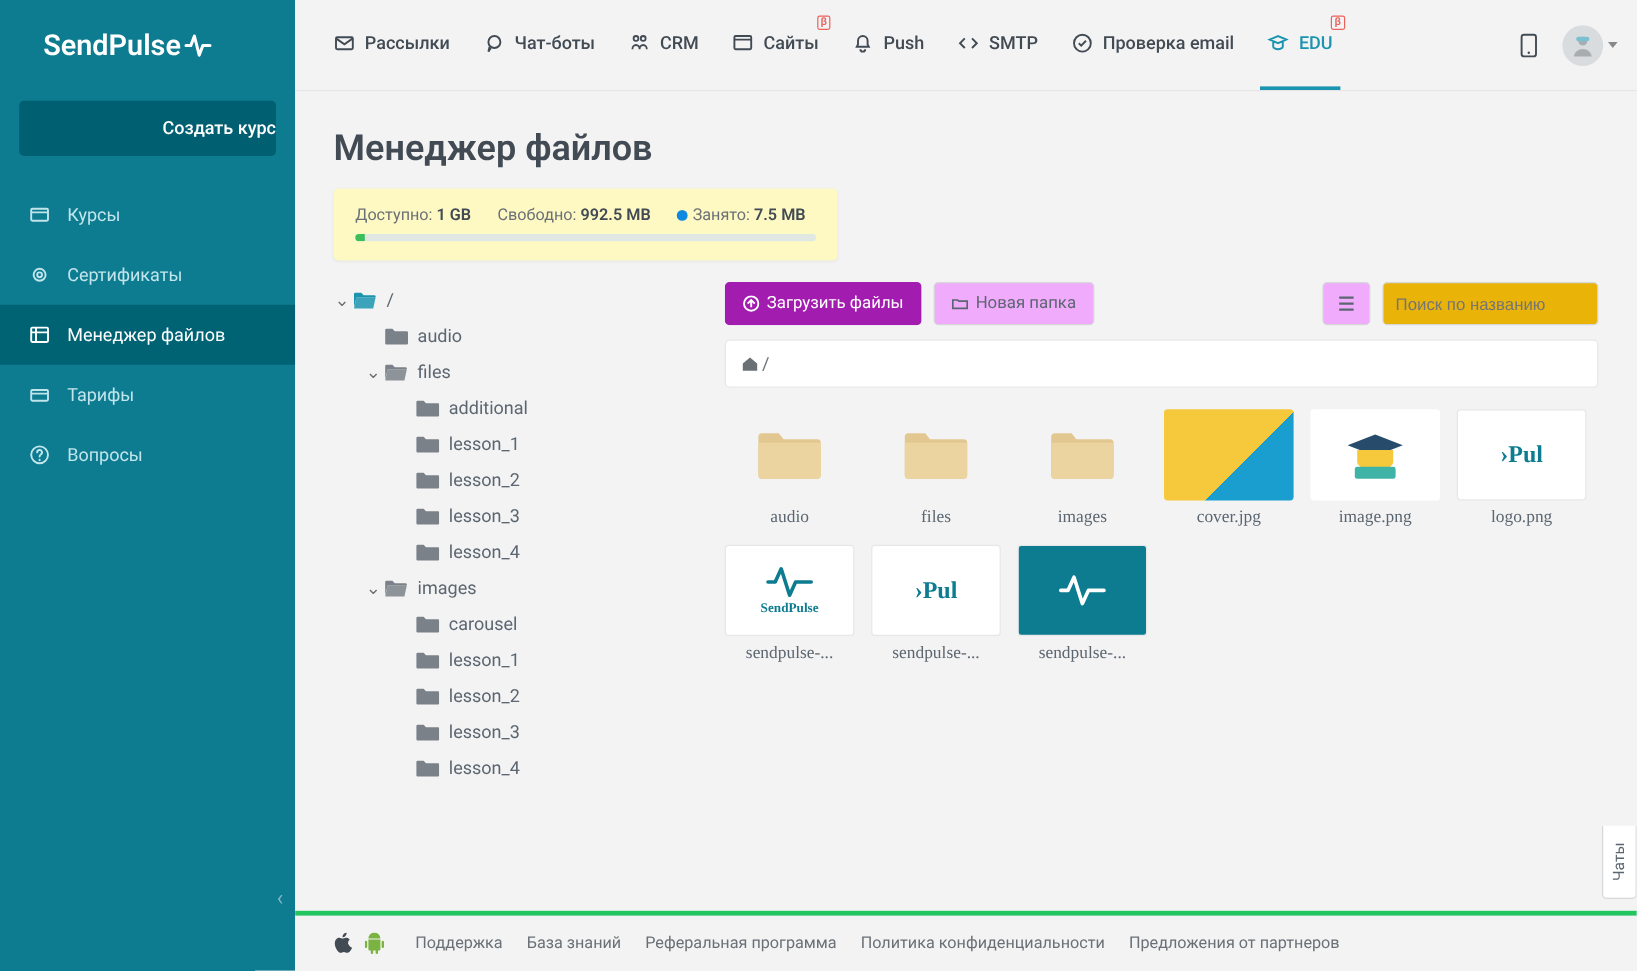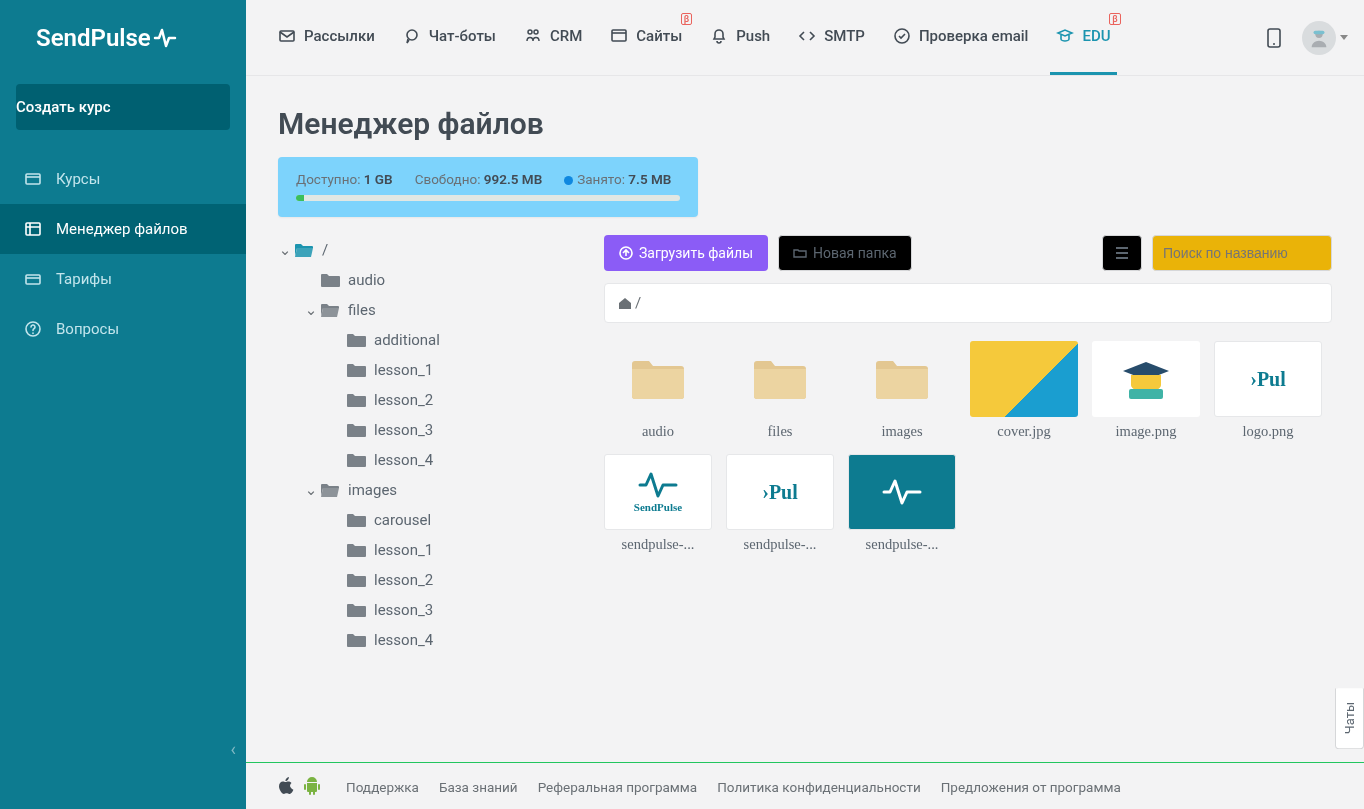--- a/index.html
+++ b/index.html
@@ -3,21 +3,21 @@
 <meta charset="utf-8">
 <style>
 * { box-sizing: border-box; margin: 0; padding: 0; }
 body { font-family: -apple-system, BlinkMacSystemFont, "Segoe UI", Roboto, sans-serif; background: #f3f3f4; color: #333; font-size: 14px; overflow: hidden; }
 .app { display: flex; width: 1364px; height: 809px; position: relative; }
 
 
 .sidebar { width: 246px; background: #0d7b90; color: #fff; display: flex; flex-direction: column; position: relative; }
 .logo { padding: 24px 36px 20px 36px; display: flex; align-items: center; font-size: 24px; font-weight: 600; }
 .logo svg { display: inline-block; }
-.create-btn { margin: 12px 16px 24px 16px; padding: 14px 0; background: #006071; color: #fff; text-align: left; font-size: 15px; font-weight: 500; border-radius: 4px; cursor: pointer; }
+.create-btn { margin: 12px 16px 24px 16px; padding: 14px 0; background: #006071; color: #fff; text-align: right; font-size: 15px; font-weight: 500; border-radius: 4px; cursor: pointer; }
 .nav { display: flex; flex-direction: column; }
 .nav-item { display: flex; align-items: center; padding: 16px 24px; font-size: 15px; color: #c2e5ec; cursor: pointer; }
 .nav-item.active { background: #006374; color: #fff; }
 .nav-item .icon { width: 18px; height: 18px; margin-right: 14px; display: flex; align-items: center; justify-content: center; }
 .collapse { position: absolute; bottom: 50px; right: 10px; color: #7fb8c3; font-size: 18px; cursor: pointer; }
 
 
 .main { flex: 1; display: flex; flex-direction: column; background: #f3f3f4; position: relative; }
 .topnav { height: 76px; display: flex; align-items: center; padding: 0 16px 0 32px; border-bottom: 1px solid #e6e6e8; background: #f3f3f4; }
 .topnav-items { display: flex; align-items: center; gap: 28px; }
@@ -27,62 +27,62 @@
 .beta { position: absolute; top: -14px; right: -10px; font-size: 9px; color: #ea635d; font-weight: 600; border:1px solid #ea635d; border-radius: 2px; padding: 0 2px; }
 .topnav-right { margin-left: auto; display: flex; align-items: center; gap: 20px; }
 .avatar { width: 34px; height: 34px; border-radius: 50%; background: #d9dcde; display: flex; align-items: center; justify-content: center; position: relative; }
 .avatar svg { width: 22px; height: 22px; }
 .caret { width: 0; height: 0; border-left: 4px solid transparent; border-right: 4px solid transparent; border-top: 5px solid #888; margin-left: 4px; }
 
 
 .page { flex: 1; padding: 30px 32px 0 32px; display: flex; flex-direction: column; overflow: hidden; }
 .page-title { font-size: 30px; font-weight: 600; color: #424b54; margin-bottom: 16px; }
 
-.storage-card { background: #7dd3fc; border-radius: 4px; padding: 14px 18px 16px 18px; width: 420px; box-shadow: 0 1px 2px rgba(0,0,0,.05); margin-bottom: 18px; }
+.storage-card { background: #fef9c3; border-radius: 4px; padding: 14px 18px 16px 18px; width: 420px; box-shadow: 0 1px 2px rgba(0,0,0,.05); margin-bottom: 18px; }
 .storage-row { display: flex; gap: 22px; align-items: center; font-size: 13.5px; color: #6a7075; margin-bottom: 8px; }
 .storage-row b { color: #424b54; font-weight: 600; }
 .dot { display: inline-block; width: 9px; height: 9px; border-radius: 50%; background: #0f88e0; margin-right: 4px; vertical-align: -1px; }
 .progress { height: 6px; background: #e1e7e3; border-radius: 3px; overflow: hidden; }
 .progress-fill { height: 100%; background: #3bbf5b; width: 2%; }
 
 .content-row { display: flex; gap: 26px; flex: 1; min-height: 0; }
 .tree { width: 300px; font-size: 15px; color: #5c6670; }
 .tree-row { display: flex; align-items: center; padding: 6px 0; cursor: pointer; }
 .tree-row .caret-toggle { width: 14px; text-align: center; color: #6a7075; margin-right: 2px; }
 .tree-row .folder-icon { margin-right: 8px; color: #7a8188; }
 .tree-row.root .folder-icon { color: #1b94af; }
 .indent-1 { padding-left: 26px; }
 .indent-2 { padding-left: 52px; }
 
 .files-panel { flex: 1; display: flex; flex-direction: column; min-width: 0; }
 .toolbar { display: flex; align-items: center; gap: 10px; margin-bottom: 12px; }
 .btn { display: inline-flex; align-items: center; gap: 6px; padding: 9px 14px; border-radius: 4px; font-size: 14px; cursor: pointer; border: 1px solid transparent; }
-.btn-green { background: #8b5cf6; color: #fff; }
-.btn-white { background: #000000; color: #5c6670; border-color: #d6d7d9; }
+.btn-green { background: #a21caf; color: #fff; }
+.btn-white { background: #f0abfc; color: #5c6670; border-color: #d6d7d9; }
 .btn-icon-only { padding: 9px 11px; }
 .search { margin-left: auto; display: flex; align-items: center; gap: 10px; }
 .search input { height: 36px; width: 180px; border: 1px solid #d6d7d9; border-radius: 4px; padding: 0 10px; font-size: 14px; color: #555; background: #eab308; }
 .breadcrumb { background: #fff; border: 1px solid #e6e7e9; border-radius: 4px; padding: 10px 12px; display: flex; align-items: center; font-size: 15px; color: #6a7075; margin-bottom: 18px; }
 .breadcrumb .home { color: #6a7075; margin-right: 2px; }
 
 .grid { display: flex; flex-wrap: wrap; gap: 14px; }
 .file-card { width: 108px; display: flex; flex-direction: column; align-items: center; cursor: pointer; font-family: Liberation Serif, serif; }
 .thumb { width: 108px; height: 76px; background: #fff; border: 1px solid #e6e7e9; border-radius: 3px; display: flex; align-items: center; justify-content: center; overflow: hidden; margin-bottom: 6px; }
 .thumb.folder { background: transparent; border: none; }
 .thumb.folder svg { width: 60px; height: 50px; }
 .thumb.img1 { background: linear-gradient(135deg,#f5c93b 0%,#f5c93b 60%,#1a9ed0 60%,#1a9ed0 100%); border: none; }
 .thumb.img2 { background: #fff; border: none; display:flex; align-items:center; justify-content:center; }
 .thumb.img3 { background: #fff; color:#0d7b90; font-weight:700; font-size:20px; }
 .thumb.sp1 { font-size:11px; color:#0d7b90; font-weight:700; display:flex; flex-direction:column; align-items:center; justify-content:center; }
 .thumb.sp2 { font-size:20px; color:#0d7b90; font-weight:700; }
 .thumb.sp3 { background:#0d7b90; }
 .file-card .label { font-size: 14.5px; color: #5c6670; text-align: center; white-space: nowrap; overflow: hidden; text-overflow: ellipsis; width: 100%; }
 
 
-.footer { position: absolute; bottom: 0; left: 246px; right: 0; display: flex; align-items: flex-end; gap: 20px; padding: 14px 32px; font-size: 13.5px; color: #6a7075; background: #f3f3f4; border-top: 1px solid #22c55e; }
+.footer { position: absolute; bottom: 0; left: 246px; right: 0; display: flex; align-items: center; gap: 20px; padding: 14px 32px; font-size: 13.5px; color: #6a7075; background: #f3f3f4; border-top: 4px solid #22c55e; }
 .footer .flink { cursor: pointer; }
 .footer .os { display: flex; gap: 10px; margin-right: 6px; }
 
 .chat-tab { position: absolute; right: 0; bottom: 60px; background: #fff; border: 1px solid #d6d7d9; border-bottom: none; border-radius: 4px 4px 0 0; padding: 14px 6px; writing-mode: vertical-rl; transform: rotate(180deg); font-size: 13px; color: #5c6670; cursor: pointer; }
 
 svg { display: block; }
 </style>
 </head>
 <body>
 
@@ -98,20 +98,29 @@
     <div class="create-btn">Создать курс</div>
     <div class="nav">
       <div class="nav-item">
         <span class="icon">
             <svg width="18" height="18" viewBox="0 0 18 18">
               <rect x="2" y="4" width="14" height="10" rx="1" fill="none" stroke="currentColor" stroke-width="1.6"></rect>
               <path d="M2 7h14" stroke="currentColor" stroke-width="1.6"></path>
             </svg>
           </span>
         <span>Курсы</span>
+      </div>
+      <div class="nav-item">
+        <span class="icon">
+            <svg width="18" height="18" viewBox="0 0 18 18">
+              <circle cx="9" cy="9" r="5" fill="none" stroke="currentColor" stroke-width="1.6"></circle>
+              <circle cx="9" cy="9" r="2" fill="none" stroke="currentColor" stroke-width="1.6"></circle>
+            </svg>
+          </span>
+        <span>Сертификаты</span>
       </div>
       <div class="nav-item active">
         <span class="icon">
             <svg width="18" height="18" viewBox="0 0 18 18">
               <rect x="2" y="3" width="14" height="12" rx="1" fill="none" stroke="currentColor" stroke-width="1.6"></rect>
               <path d="M2 7h14M6 3v12" stroke="currentColor" stroke-width="1.6"></path>
             </svg>
           </span>
         <span>Менеджер файлов</span>
       </div>
@@ -477,15 +486,15 @@
           <path d="M12 9c0-2 1.5-3 1.5-3-1-1.4-2.4-1.6-3-1.6-1.2-.1-2.4.7-3 .7-.6 0-1.6-.7-2.6-.7C3 4.4 1 6 1 9.3c0 1 .2 2 .6 3 .5 1.4 2.4 4.7 4.3 4.7.9 0 1.6-.7 2.7-.7 1.1 0 1.7.7 2.7.7 2 0 3.6-3 4.1-4.3-2.6-1-3.4-3.7-3.4-3.7zM10 2.7C10.7 1.8 11 .7 10.9 0c-.9.1-1.9.6-2.5 1.4C7.8 2 7.3 3.1 7.5 4 8.4 4 9.3 3.5 10 2.7z" fill="#424b54"></path>
         </svg>
       <svg width="16" height="18" viewBox="0 0 16 18" style="cursor:pointer">
           <path d="M3 6h10v8a1 1 0 0 1-1 1h-1v2a1 1 0 0 1-2 0v-2H7v2a1 1 0 0 1-2 0v-2H4a1 1 0 0 1-1-1V6zM3 5a5 5 0 0 1 10 0H3zM1 7a1 1 0 0 1 1 1v4a1 1 0 0 1-2 0V8a1 1 0 0 1 1-1zM15 7a1 1 0 0 1 1 1v4a1 1 0 0 1-2 0V8a1 1 0 0 1 1-1z" fill="#7bb342"></path>
         </svg>
     </div>
     <span class="flink">Поддержка</span>
     <span class="flink">База знаний</span>
     <span class="flink">Реферальная программа</span>
     <span class="flink">Политика конфиденциальности</span>
-    <span class="flink">Предложения от программа</span>
+    <span class="flink">Предложения от партнеров</span>
   </div>
 </div>
 
 </body></html>

